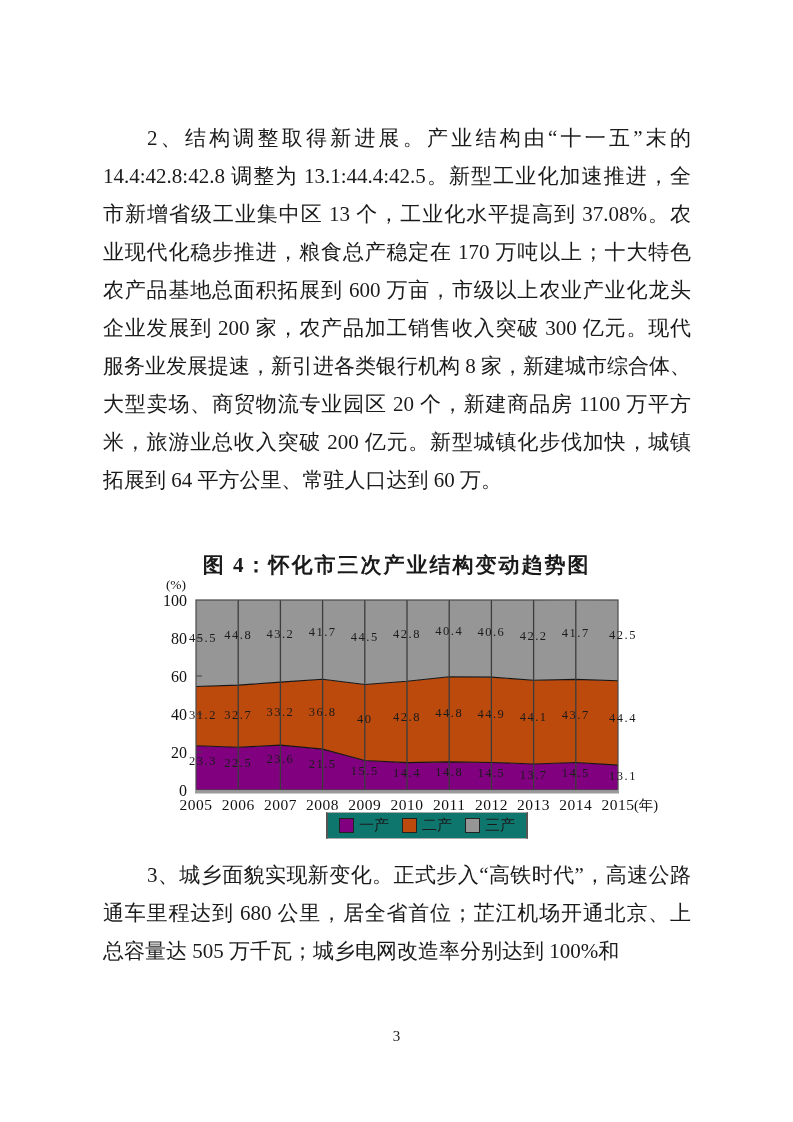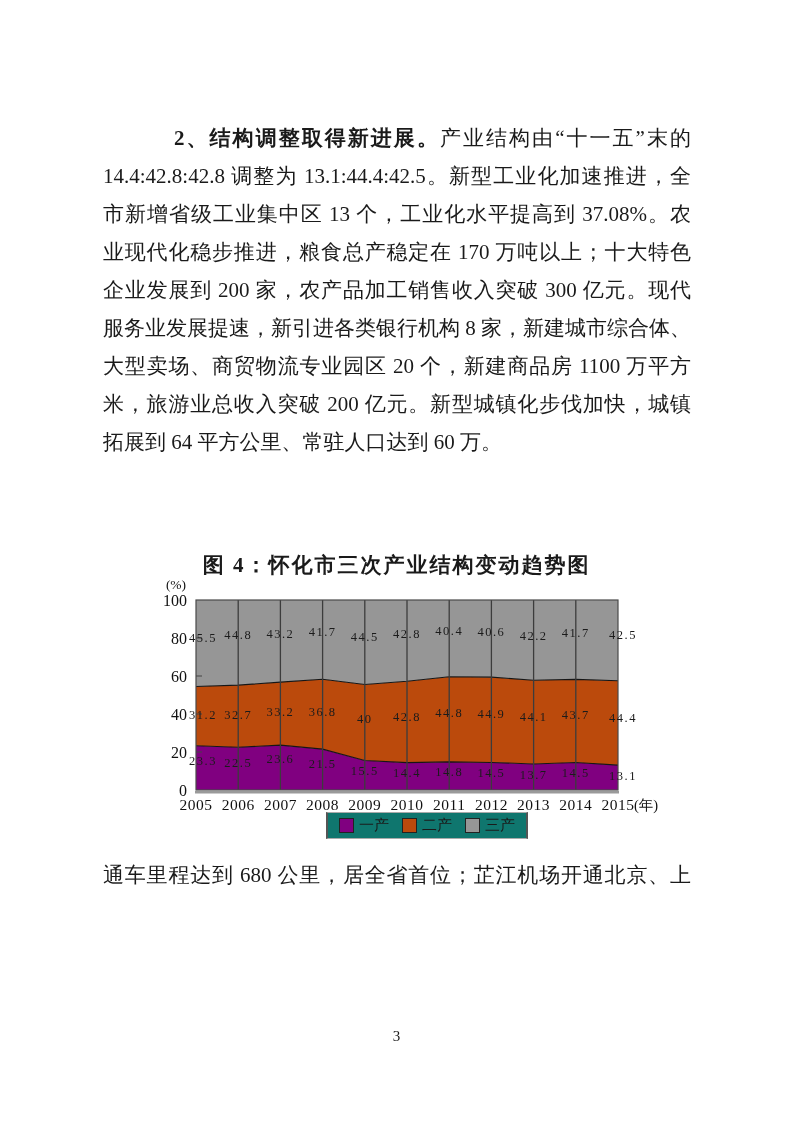--- a/index.html
+++ b/index.html
@@ -10,21 +10,21 @@
     color:#1a1a1a;
   }
   .para { position:absolute; left:103px; width:588px; }
   .line {
     height:38px; line-height:38px; font-size:21px;
     text-align:justify; text-justify:inter-character;
     white-space:normal; overflow:visible;
   }
   .jlast { text-align-last:justify; }
   .indent { text-indent:44px; }
-  .line b { font-weight:bold;margin-left:27px; }
+  .line b { font-weight:normal; }
   .fig-title {
     position:absolute; left:0; top:551px; width:793px; height:30px;
     text-align:center; font-weight:bold; font-size:21px; letter-spacing:2px;
   }
   #chart-svg {
     position:absolute; left:140px; top:578px; width:548px; height:240px;
     font-family:"Liberation Serif","DejaVu Serif",serif;
   }
   .legend {
     position:absolute; left:326px; top:812px; height:25px;
@@ -44,20 +44,21 @@
 </head>
 <body>
 
 <div class="page">
 
   <div class="para" style="top:119px;">
     <div class="line jlast indent"><b>2、结构调整取得新进展。</b><span>产业结构由“十一五”末的</span></div>
     <div class="line jlast">14.4:42.8:42.8 调整为 13.1:44.4:42.5。新型工业化加速推进，全</div>
     <div class="line jlast">市新增省级工业集中区 13 个，工业化水平提高到 37.08%。农</div>
     <div class="line jlast">业现代化稳步推进，粮食总产稳定在 170 万吨以上；十大特色</div>
+    <div class="line jlast">农产品基地总面积拓展到 600 万亩，市级以上农业产业化龙头</div>
     <div class="line jlast">企业发展到 200 家，农产品加工销售收入突破 300 亿元。现代</div>
     <div class="line jlast">服务业发展提速，新引进各类银行机构 8 家，新建城市综合体、</div>
     <div class="line jlast">大型卖场、商贸物流专业园区 20 个，新建商品房 1100 万平方</div>
     <div class="line jlast">米，旅游业总收入突破 200 亿元。新型城镇化步伐加快，城镇</div>
     <div class="line">拓展到 64 平方公里、常驻人口达到 60 万。</div>
   </div>
 
   <div class="fig-title">图 4：怀化市三次产业结构变动趋势图</div>
 
   <svg id="chart-svg" viewBox="0 0 548 240">
@@ -144,18 +145,20 @@
       <span class="swatch" style="background: rgb(187, 74, 12);"></span>
       <span>二产</span>
     </span>
     <span class="legend-item">
       <span class="swatch" style="background: rgb(150, 150, 150);"></span>
       <span>三产</span>
     </span>
   </div>
 
   <div class="para" style="top:856px;">
+    <div class="line jlast indent"><b>3、城乡面貌实现新变化。</b><span>正式步入“高铁时代”，高速公路</span></div>
     <div class="line jlast">通车里程达到 680 公里，居全省首位；芷江机场开通北京、上</div>
+    <div class="line">总容量达 505 万千瓦；城乡电网改造率分别达到 100%和</div>
   </div>
 
   <div class="page-number">3</div>
 
 </div>
 
 </body></html>

